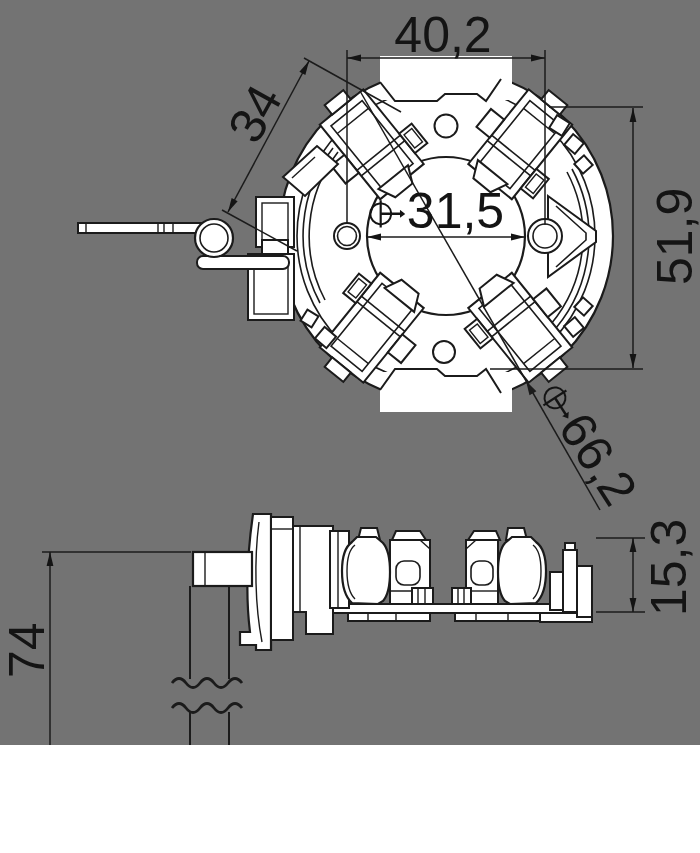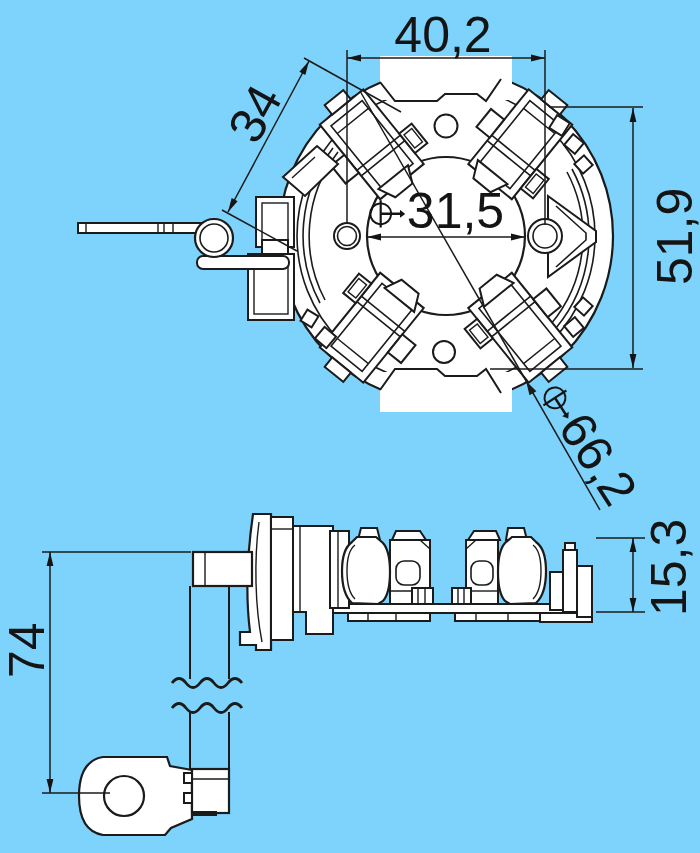--- a/index.html
+++ b/index.html
@@ -1,16 +1,16 @@
 <!DOCTYPE html>
 <html><head>
 <meta charset="utf-8">
 <style>
   html,body{margin:0;padding:0;background:#ffffff;}
-  .page{width:700px;height:853px;background:#7dd3fc;overflow:hidden;position:relative;}
+  .page{width:700px;height:745px;background:#737373;overflow:hidden;position:relative;}
   svg{display:block;}
   .ol  {fill:#ffffff;stroke:#1b1b1b;stroke-width:2.2;stroke-linejoin:miter;}
   .ol2 {fill:#ffffff;stroke:#1b1b1b;stroke-width:2;stroke-linejoin:miter;}
   .thin{fill:none;stroke:#1b1b1b;stroke-width:1.6;}
   .det {fill:none;stroke:#1b1b1b;stroke-width:1.4;}
   .dim {fill:none;stroke:#1b1b1b;stroke-width:1.5;}
   .dtxt{font-family:"Liberation Sans","DejaVu Sans",sans-serif;font-size:50px;fill:#141414;}
   .blk {fill:#1b1b1b;stroke:none;}
 </style>
 </head>

